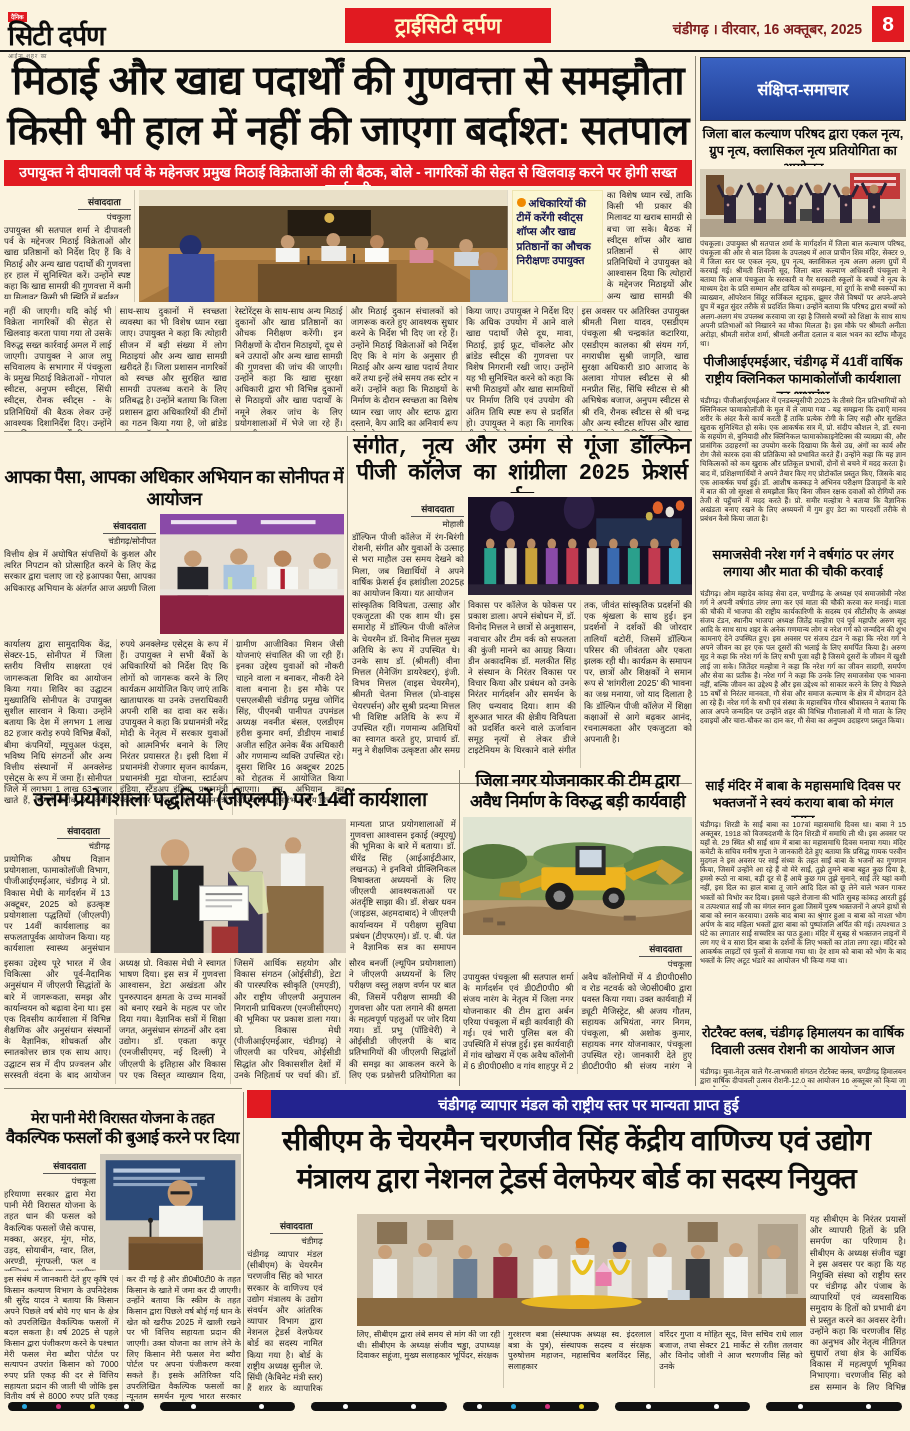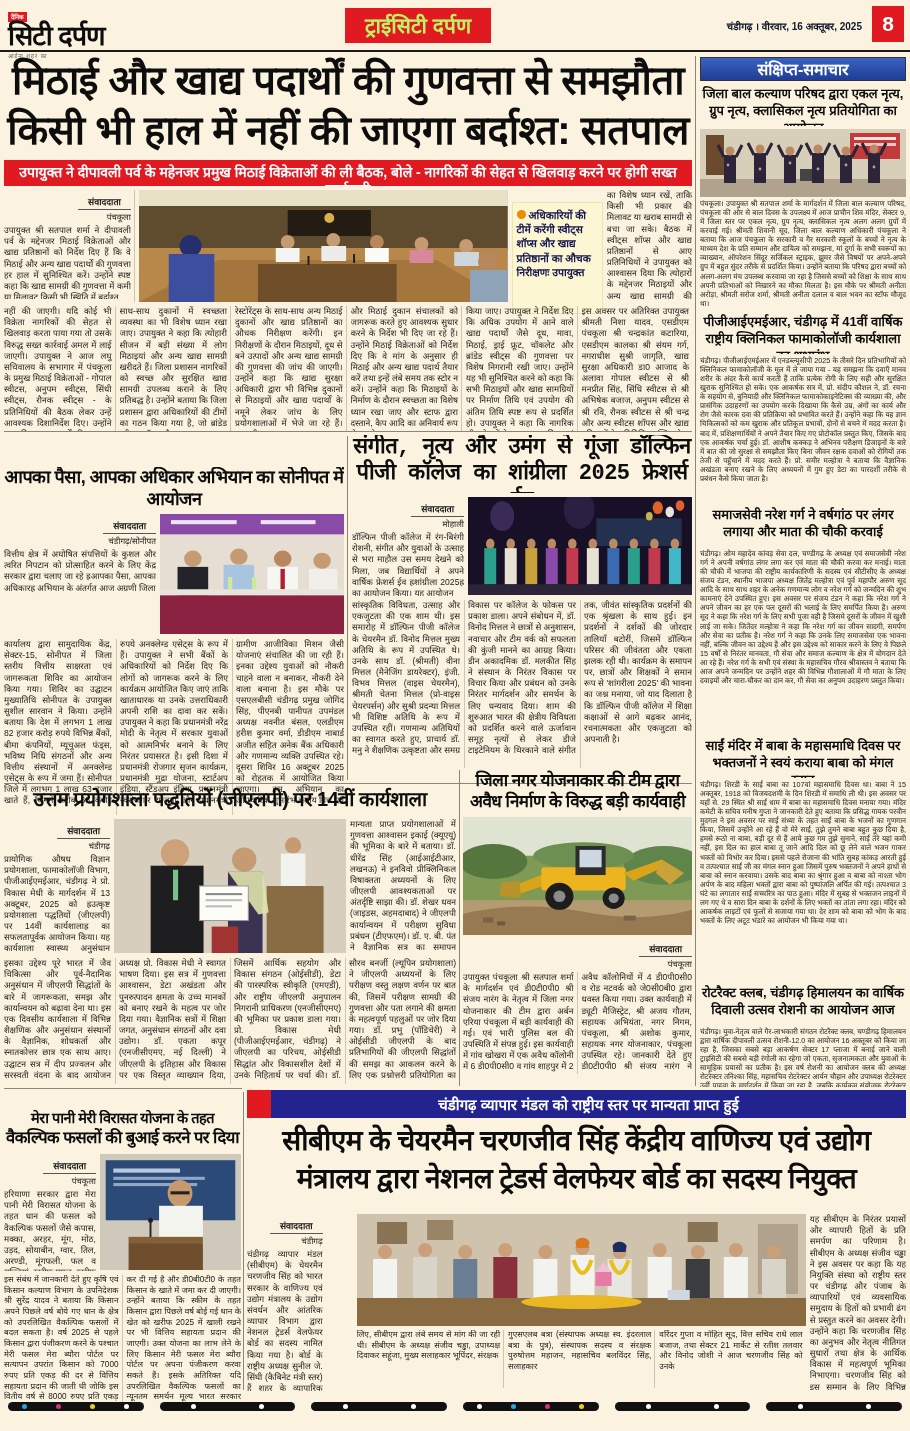--- a/index.html
+++ b/index.html
@@ -4,22 +4,22 @@
 <style>
   html,body{margin:0;padding:0;background:#9a9a9a;}
   .page{position:relative;width:910px;height:1431px;background:#fbf3df;overflow:hidden;
         font-family:"Liberation Sans","DejaVu Sans",sans-serif;color:#1b1b1b;}
   .abs{position:absolute;}
   .rule{position:absolute;background:#8a8574;}
   
   .logo{font-weight:800;font-size:27px;color:#0d0d0d;line-height:1;letter-spacing:-1px;}
   .logo-tag{display:inline-block;background:#e11a21;color:#fff;font-size:6px;font-weight:700;padding:1px 3px;margin-bottom:1px;}
   .logo-sub{font-size:5.5px;color:#555;margin-top:2px;letter-spacing:1px;}
-  .center-banner{background:#e11a21;color:#bef264;font-weight:800;font-size:21px;padding:7px 20px;line-height:1;}
-  .dateline{font-weight:700;font-size:10px;color:#0f172a;}
+  .center-banner{background:#e11a21;color:#fef9c3;font-weight:800;font-size:21px;padding:7px 50px;line-height:1;}
+  .dateline{font-weight:700;font-size:14px;color:#7f1d1d;}
   .pageno{display:inline-block;background:#e11a21;color:#fff;font-weight:800;font-size:21px;width:32px;height:36px;text-align:center;line-height:36px;}
   
   .hl{font-weight:800;color:#0d0d0d;text-align:center;letter-spacing:-0.5px;overflow:hidden;}
   .lead-hl{font-size:40px;line-height:1.25;height:102px;}
   .strap{background:#e11a21;color:#fff;font-weight:700;font-size:14px;text-align:center;padding:4px 2px;line-height:1.2;overflow:hidden;height:18px;}
   
   .bt{font-size:8.6px;line-height:1.3;text-align:justify;overflow:hidden;}
   .byl{text-align:right;margin:1px 0 3px;}
   .byl-n{display:inline-block;font-weight:700;font-size:9px;border-bottom:1px solid #555;padding:0 10px 1px;}
   .byl-p{font-size:8.3px;margin-top:1px;}
@@ -28,21 +28,21 @@
   .leadcol:last-child{border-right:none;}
   .pq{background:#fcf7d2;border:1px solid #eee4b0;padding:5px 4px;font-weight:700;font-size:10.5px;line-height:1.35;color:#15154f;text-align:left;overflow:hidden;}
   .pq .dot{display:inline-block;width:9px;height:9px;border-radius:50%;background:#f08a00;margin-right:3px;}
   .cols2{column-count:2;column-gap:8px;column-rule:1px solid #cdc6b2;}
   .cols3{column-count:3;column-gap:8px;column-rule:1px solid #cdc6b2;}
   .cols4{column-count:4;column-gap:8px;column-rule:1px solid #cdc6b2;}
   .ph{background:#ccc;overflow:hidden;}
   .ph svg{display:block;width:100%;height:100%;}
   
   .sb{width:206px;}
-  .sb-title{background:linear-gradient(#3a62c2,#1f3d94);border:1px solid #333;color:#fff;font-weight:800;font-size:16px;text-align:center;padding:0 0;}
+  .sb-title{background:linear-gradient(#3a62c2,#1f3d94);border:1px solid #333;color:#fff;font-weight:800;font-size:16px;text-align:center;padding:20px 0;}
   .sb-hl{font-weight:800;font-size:13px;line-height:1.3;text-align:center;color:#0d0d0d;overflow:hidden;margin-top:5px;}
   .sb-bt{font-size:7.2px;line-height:1.26;text-align:justify;overflow:hidden;margin-top:2px;}
   
   .cbm-banner{display:flex;height:28px;}
   .cbm-banner .red{width:24px;background:#e11a21;}
   .cbm-banner .blue{flex:1;background:#23238f;color:#fff;font-weight:700;font-size:15px;display:flex;align-items:center;justify-content:center;}
   
   .regbar{display:flex;gap:16px;align-items:center;}
   .bar{flex:1;height:9px;background:#111;border-radius:5px;display:flex;align-items:center;justify-content:space-around;}
   .bar i{width:5px;height:5px;border-radius:50%;background:#fff;}
@@ -95,21 +95,21 @@
             <rect x="318" y="62" width="25" height="14" fill="#cfd6de"></rect>
           <circle cx="52" cy="56" r="11" fill="#24306e"></circle>
             <rect x="30" y="64" width="46" height="48" fill="#3d4e9e"></rect>
           <circle cx="352" cy="72" r="10" fill="#b9875d"></circle>
             <rect x="334" y="80" width="38" height="32" fill="#8fa3b8"></rect>
           <rect x="170" y="66" width="2" height="9" fill="#222"></rect>
             <rect x="216" y="64" width="2" height="9" fill="#222"></rect>
         </svg>
       </div>
       <div style="width:92px;">
-        <div class="pq" style="height:100px;margin-top:12px;">
+        <div class="pq" style="height:100px;">
           <span class="dot"></span><span>अधिकारियों की टीमें करेंगी स्वीट्स शॉप्स और खाद्य प्रतिष्ठानों का औचक निरीक्षणः उपायुक्त</span>
         </div>
       </div>
       <div class="bt" style="width:86px;">का विशेष ध्यान रखें, ताकि किसी भी प्रकार की मिलावट या खराब सामग्री से बचा जा सके। बैठक में स्वीट्स शॉप्स और खाद्य प्रतिष्ठानों से आए प्रतिनिधियों ने उपायुक्त को आश्वासन दिया कि त्योहारों के मद्देनजर मिठाइयों और अन्य खाद्य सामग्री की गुणवत्ता के साथ-साथ स्वच्छता व्यवस्था पर विशेष ध्यान दिया जाएगा।</div>
     </div>
     <div class="row" style="margin-top:4px;height:126px;">
       <div class="bt leadcol" style="flex:1;">नहीं की जाएगी। यदि कोई भी विक्रेता नागरिकों की सेहत से खिलवाड़ करता पाया गया तो उसके विरुद्ध सख्त कार्रवाई अमल में लाई जाएगी। उपायुक्त ने आज लघु सचिवालय के सभागार में पंचकूला के प्रमुख मिठाई विक्रेताओं - गोपाल स्वीटस, अनुपम स्वीट्स, सिंधी स्वीट्स, रौनक स्वीट्स - के प्रतिनिधियों की बैठक लेकर उन्हें आवश्यक दिशानिर्देश दिए। उन्होंने कहा कि खाद्य पदार्थों की गुणवत्ता बनाए रखने के</div>
       <div class="bt leadcol" style="flex:1;">साथ-साथ दुकानों में स्वच्छता व्यवस्था का भी विशेष ध्यान रखा जाए। उपायुक्त ने कहा कि त्योहारी सीजन में बड़ी संख्या में लोग मिठाइयां और अन्य खाद्य सामग्री खरीदते हैं। जिला प्रशासन नागरिकों को स्वच्छ और सुरक्षित खाद्य सामग्री उपलब्ध कराने के लिए प्रतिबद्ध है। उन्होंने बताया कि जिला प्रशासन द्वारा अधिकारियों की टीमों का गठन किया गया है, जो ब्रांडेड स्वीटस शॉप्स और</div>
       <div class="bt leadcol" style="flex:1;">रेस्टोरेंट्स के साथ-साथ अन्य मिठाई दुकानों और खाद्य प्रतिष्ठानों का औचक निरीक्षण करेंगी। इन निरीक्षणों के दौरान मिठाइयों, दूध से बने उत्पादों और अन्य खाद्य सामग्री की गुणवत्ता की जांच की जाएगी। उन्होंने कहा कि खाद्य सुरक्षा अधिकारी द्वारा भी विभिन्न दुकानों से मिठाइयों और खाद्य पदार्थों के नमूने लेकर जांच के लिए प्रयोगशालाओं में भेजे जा रहे हैं। साथ ही, आम जनता</div>
       <div class="bt leadcol" style="flex:1;">और मिठाई दुकान संचालकों को जागरूक करते हुए आवश्यक सुधार करने के निर्देश भी दिए जा रहे हैं। उन्होंने मिठाई विक्रेताओं को निर्देश दिए कि वे मांग के अनुसार ही मिठाई और अन्य खाद्य पदार्थ तैयार करें तथा इन्हें लंबे समय तक स्टोर न करें। उन्होंने कहा कि मिठाइयों के निर्माण के दौरान स्वच्छता का विशेष ध्यान रखा जाए और स्टाफ द्वारा दस्ताने, कैप आदि का अनिवार्य रूप से उपयोग</div>
@@ -415,21 +415,21 @@
             <path d="M253 46 q9 26 18 0" stroke="#e8c01e" stroke-width="4" fill="none"></path>
             <rect x="238" y="58" width="16" height="14" fill="#e87aa8"></rect>
               <path d="M238 58 L246 48 L254 58 Z" fill="#f0c0d8"></path>
             <rect y="84" width="448" height="28" fill="#8a6a40"></rect>
             <ellipse cx="224" cy="88" rx="60" ry="7" fill="#e8b722"></ellipse>
             <rect x="310" y="76" width="22" height="10" fill="#cfd8e0"></rect>
           </svg>
         </div>
         <div class="row" style="margin-top:4px;height:58px;">
           <div class="bt leadcol" style="flex:1;font-size:8.2px;">लिए, सीबीएम द्वारा लंबे समय से मांग की जा रही थी। सीबीएम के अध्यक्ष संजीव चड्ढा, उपाध्यक्ष दिवाकर सहूंजा, मुख्य सलाहकार भूपिंदर, संरक्षक</div>
-          <div class="bt leadcol" style="flex:1;font-size:8.2px;">गुएसएलब बत्रा (संस्थापक अध्यक्ष स्व. इंदरलाल बत्रा के पुत्र), संस्थापक सदस्य व संरक्षक पुरुषोत्तम महाजन, महासचिव बलविंदर सिंह, सलाहकार</div>
+          <div class="bt leadcol" style="flex:1;font-size:8.2px;">गुरशरण बत्रा (संस्थापक अध्यक्ष स्व. इंदरलाल बत्रा के पुत्र), संस्थापक सदस्य व संरक्षक पुरुषोत्तम महाजन, महासचिव बलविंदर सिंह, सलाहकार</div>
           <div class="bt leadcol" style="flex:1;font-size:8.2px;">वरिंदर गुप्ता व मोहित सूद, वित्त सचिव राधे लाल बजाज, तथा सेक्टर 21 मार्केट से रतीश तलवार और विनोद जोशी ने आज चरणजीव सिंह को उनके</div>
         </div>
       </div>
       <div class="bt" style="width:112px;">यह सीबीएम के निरंतर प्रयासों और व्यापारी हितों के प्रति समर्पण का परिणाम है। सीबीएम के अध्यक्ष संजीव चड्ढा ने इस अवसर पर कहा कि यह नियुक्ति संस्था को राष्ट्रीय स्तर पर चंडीगढ़ और पंजाब के व्यापारियों एवं व्यवसायिक समुदाय के हितों को प्रभावी ढंग से प्रस्तुत करने का अवसर देगी। उन्होंने कहा कि चरणजीव सिंह का अनुभव और नेतृत्व नीतिगत सुधारों तथा क्षेत्र के आर्थिक विकास में महत्वपूर्ण भूमिका निभाएगा। चरणजीव सिंह को इस सम्मान के लिए विभिन्न राजनीतिक दलों के वरिष्ठ नेताओं, उच्च प्रशासनिक अधिकारियों और क्षेत्र के प्रमुख व्यापारी संगठनों की ओर से शुभकामनाएं प्राप्त हो रही हैं।</div>
     </div>
   </div>
 
   <div class="abs regbar" style="left:8px;top:1402px;width:894px;">
     <div class="bar">
         <i class="c1"></i>

